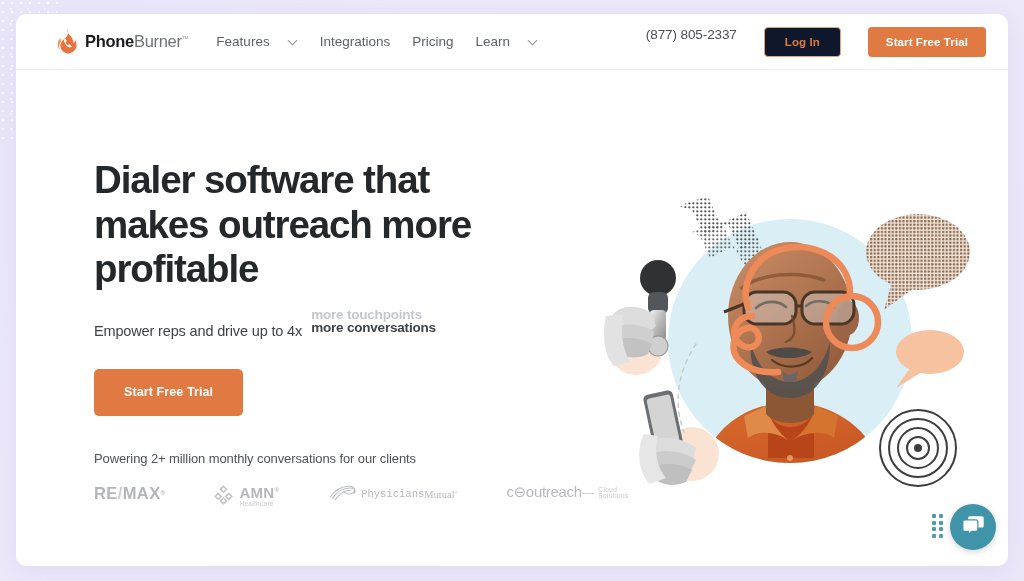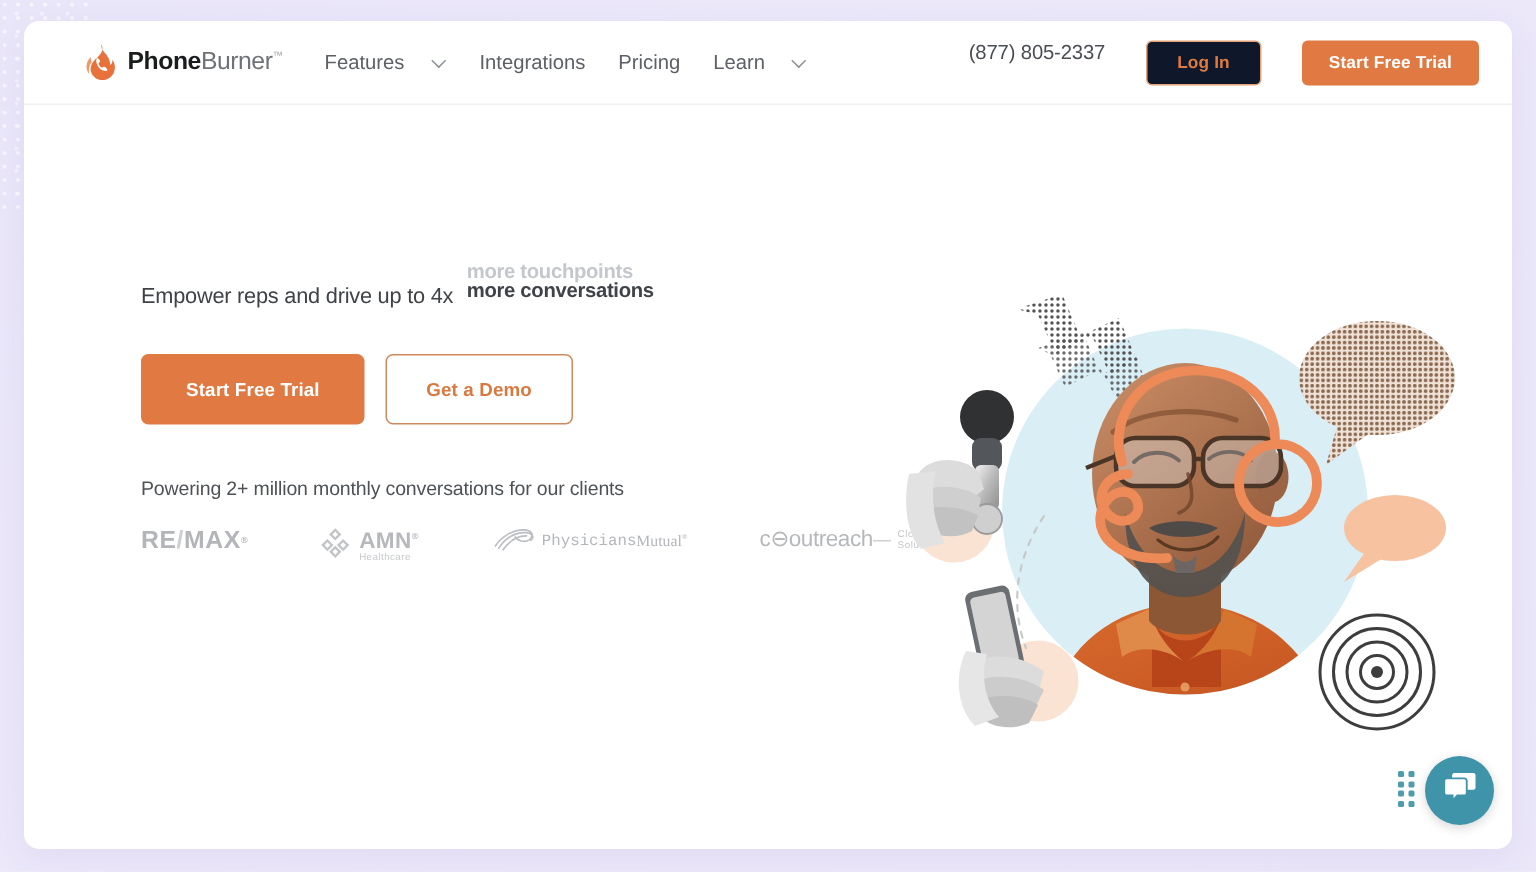--- a/index.html
+++ b/index.html
@@ -335,32 +335,32 @@
       <span id="phone">(877) 805-2337</span>
       <button class="btn" id="login-btn">Log In</button>
       <button class="btn" id="header-trial-btn">Start Free Trial</button>
     </div>
   </div>
 
   <div id="hero">
 
     <div id="hero-left">
 
+      <h1 id="headline">Dialer software that makes outreach more profitable</h1>
 
       <div id="subhead">
         <span>Empower reps and drive up to 4x</span>
         <span id="rotator">
           <span class="rot-line rot-prev">more touchpoints</span>
           <span class="rot-line rot-cur">more conversations</span>
         </span>
       </div>
 
       <div id="cta-row">
         <button class="btn" id="start-trial-hero">Start Free Trial</button>
-        <button class="btn" id="get-demo-hero">Get a Demo</button>
       </div>
 
       <div id="powering">Powering 2+ million monthly conversations for our clients</div>
 
       <div id="logos">
 
         <div class="logo remax">
           <span>RE</span>
             <span class="slash">/</span>
             <span>MAX</span>

